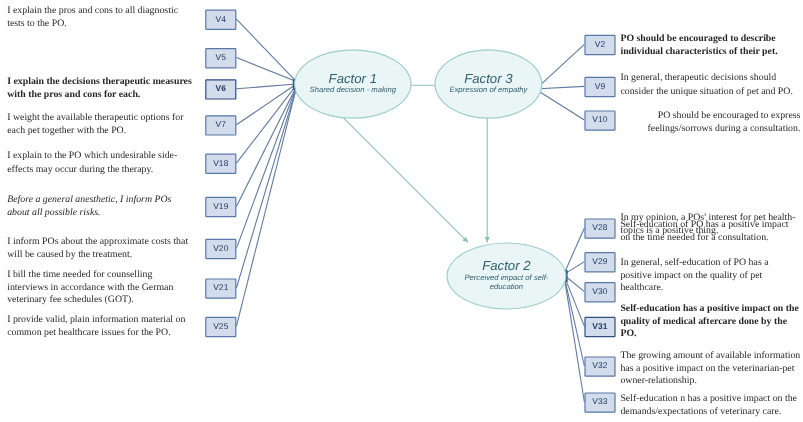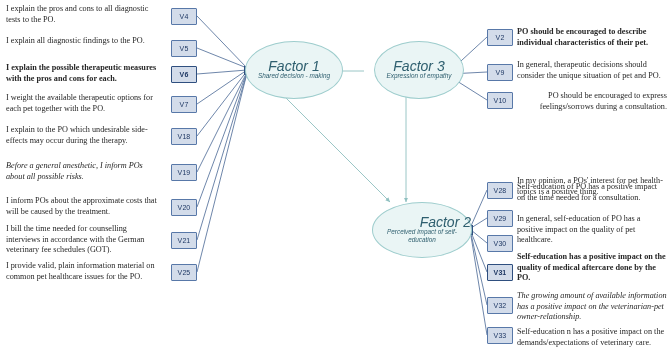--- a/index.html
+++ b/index.html
@@ -66,21 +66,21 @@
     display: flex;
     flex-direction: column;
     align-items: center;
     justify-content: center;
     text-align: center;
     color: #2f5f6f;
     font-style: italic;
     font-family: "Liberation Sans", sans-serif;
   }
   .factor .f-title {
-    font-size: 14px;
+    font-size: 11px;
     line-height: 10px;
     margin-bottom: 1px;
   }
   .factor .f-sub {
     font-size: 6.4px;
     line-height: 7.4px;
     padding: 0 8px;
   }
 </style>
 </head>
@@ -130,33 +130,32 @@
       <line x1="280" y1="92" x2="390" y2="202" marker-end="url(#arrow-struct)"></line>
       <line x1="406" y1="95" x2="406" y2="202" marker-end="url(#arrow-struct)"></line>
     </g>
   </svg>
 
   <div class="factor" style="left:245px; top:41px; width:98px; height:58px;">
     <div class="f-title">Factor 1</div>
     <div class="f-sub">Shared decision - making</div>
   </div>
 
-  <div class="factor" style="left:374px; top:41px; width:90px; height:58px;">
+  <div class="factor" style="left:362px; top:41px; width:90px; height:58px;">
     <div class="f-title">Factor 3</div>
     <div class="f-sub">Expression of empathy</div>
   </div>
 
-  <div class="factor" style="left:372px; top:202px; width:100px; height:56px;align-items:flex-end;">
+  <div class="factor" style="left:372px; top:202px; width:100px; height:56px;">
     <div class="f-title">Factor 2</div>
     <div class="f-sub">Perceived impact of self-education</div>
   </div>
 
   <div class="item-text left-text" style="top:4px;">I explain the pros and cons to all diagnostic tests to the PO.</div>
-  <div class="item-text left-text" style="top:36px;">I explain all diagnostic findings to the PO.</div>
-  <div class="item-text left-text bold" style="top:63px;">I explain the possible therapeutic measures with the pros and cons for each.</div>
+  <div class="item-text left-text bold" style="top:63px;">I explain the decisions therapeutic measures with the pros and cons for each.</div>
   <div class="item-text left-text" style="top:93px;">I weight the available therapeutic options for each pet together with the PO.</div>
   <div class="item-text left-text" style="top:125px;">I explain to the PO which undesirable side-effects may occur during the therapy.</div>
   <div class="item-text left-text" style="top:161px;font-style:italic;">Before a general anesthetic, I inform POs about all possible risks.</div>
   <div class="item-text left-text" style="top:224px;">I bill the time needed for counselling interviews in accordance with the German veterinary fee schedules (GOT).</div>
   <div class="item-text left-text" style="top:196px;">I inform POs about the approximate costs that will be caused by the treatment.</div>
   <div class="item-text left-text" style="top:261px;">I provide valid, plain information material on common pet healthcare issues for the PO.</div>
 
   <div class="var-box" style="left:171px; top:8px;">V4</div>
   <div class="var-box" style="left:171px; top:40px;">V5</div>
   <div class="var-box bold" style="left:171px; top:66px;">V6</div>
@@ -179,16 +178,16 @@
   <div class="var-box" style="left:487px; top:210px;">V29</div>
   <div class="var-box" style="left:487px; top:235px;">V30</div>
   <div class="var-box bold" style="left:487px; top:264px;">V31</div>
   <div class="var-box" style="left:487px; top:297px;">V32</div>
   <div class="var-box" style="left:487px; top:327px;">V33</div>
 
   <div class="item-text right-text" style="top:150px;margin-top:26px;">In my opinion, a POs' interest for pet health-topics is a positive thing.</div>
   <div class="item-text right-text" style="top:182px;">Self-education of PO has a positive impact on the time needed for a consultation.</div>
   <div class="item-text right-text" style="top:214px;">In general, self-education of PO has a positive impact on the quality of pet healthcare.</div>
   <div class="item-text right-text bold" style="top:252px;">Self-education has a positive impact on the quality of medical aftercare done by the PO.</div>
-  <div class="item-text right-text" style="top:291px;font-style:italic;">The growing amount of available information has a positive impact on the veterinarian-pet owner-relationship.</div>
+  <div class="item-text right-text" style="top:291px;">The growing amount of available information has a positive impact on the veterinarian-pet owner-relationship.</div>
   <div class="item-text right-text" style="top:327px;">Self-education n has a positive impact on the demands/expectations of veterinary care.</div>
 
 </div>
 
 </body></html>

